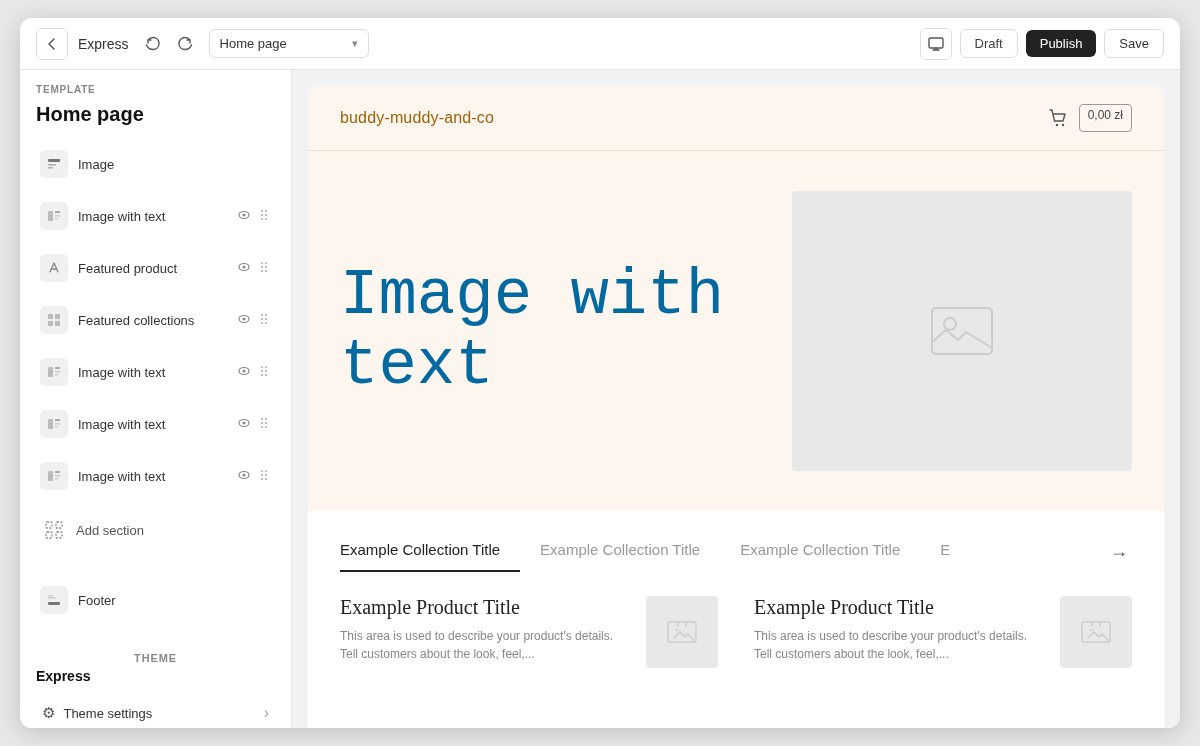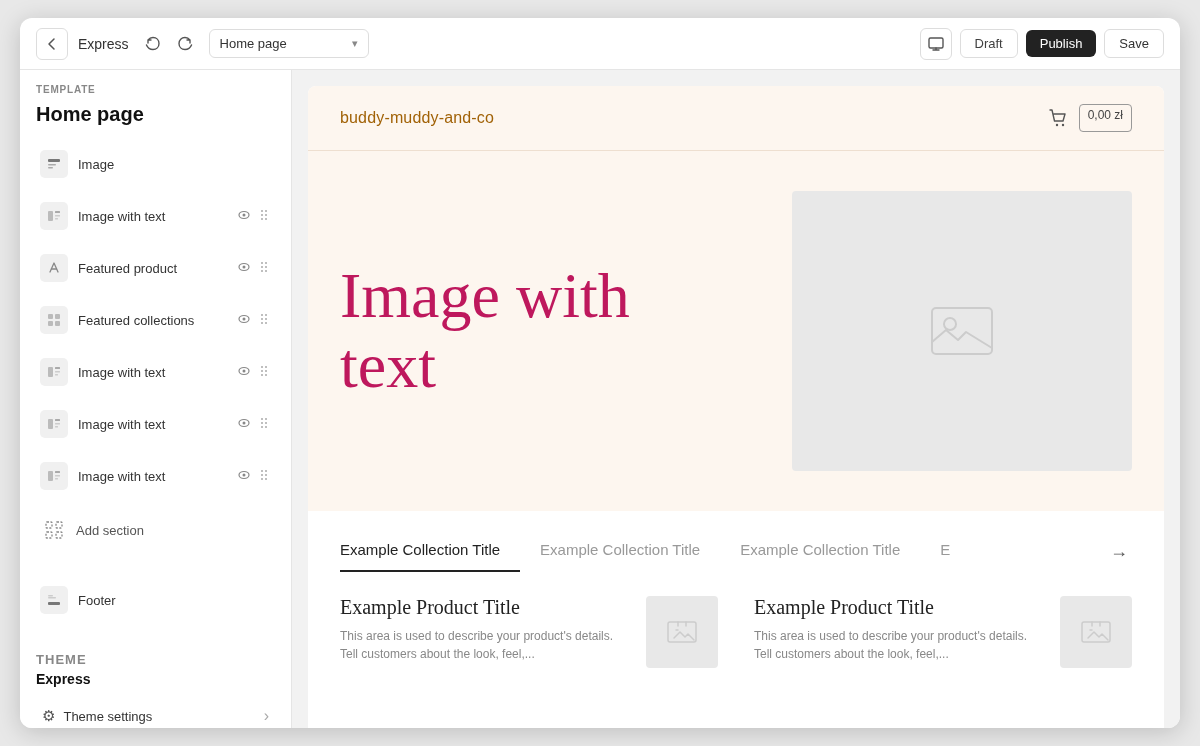--- a/index.html
+++ b/index.html
@@ -103,26 +103,27 @@
       cursor: pointer;
       border-radius: 8px;
       color: #555;
       font-size: 13px;
     }
     .add-section-icon { width: 28px; height: 28px; display: flex; align-items: center; justify-content: center; color: #666; font-size: 15px; }
 
     .sidebar-divider { height: 1px; background: #e8e8e8; margin: 8px 16px; }
 
     .theme-label {
-      font-size: 13px;
+      font-size: 11px;
       font-weight: 600;
       color: #888;
       letter-spacing: 0.08em;
       text-transform: uppercase;
       padding: 10px 16px 2px;
+      text-align: center;
     }
     .theme-name { font-size: 14px; font-weight: 600; color: #111; padding: 2px 16px 8px; }
 
     .theme-settings-row {
       display: flex;
       align-items: center;
       justify-content: space-between;
       padding: 10px 14px;
       margin: 2px 8px;
       border-radius: 8px;
@@ -164,23 +165,23 @@
       display: flex;
       background: #fdf6ef;
       padding: 40px 32px;
       gap: 40px;
       align-items: center;
       min-height: 320px;
     }
     .hero-text { flex: 1; }
     .hero-title {
       font-size: 64px;
-      font-family: Liberation Serif, serif;
+      font-family: Liberation Mono, monospace;
       font-weight: 400;
-      color: #be185d;
+      color: #0369a1;
       line-height: 1.1;
     }
     .hero-image-placeholder {
       width: 340px;
       height: 280px;
       background: #e8e8e8;
       border-radius: 4px;
       display: flex;
       align-items: center;
       justify-content: center;

